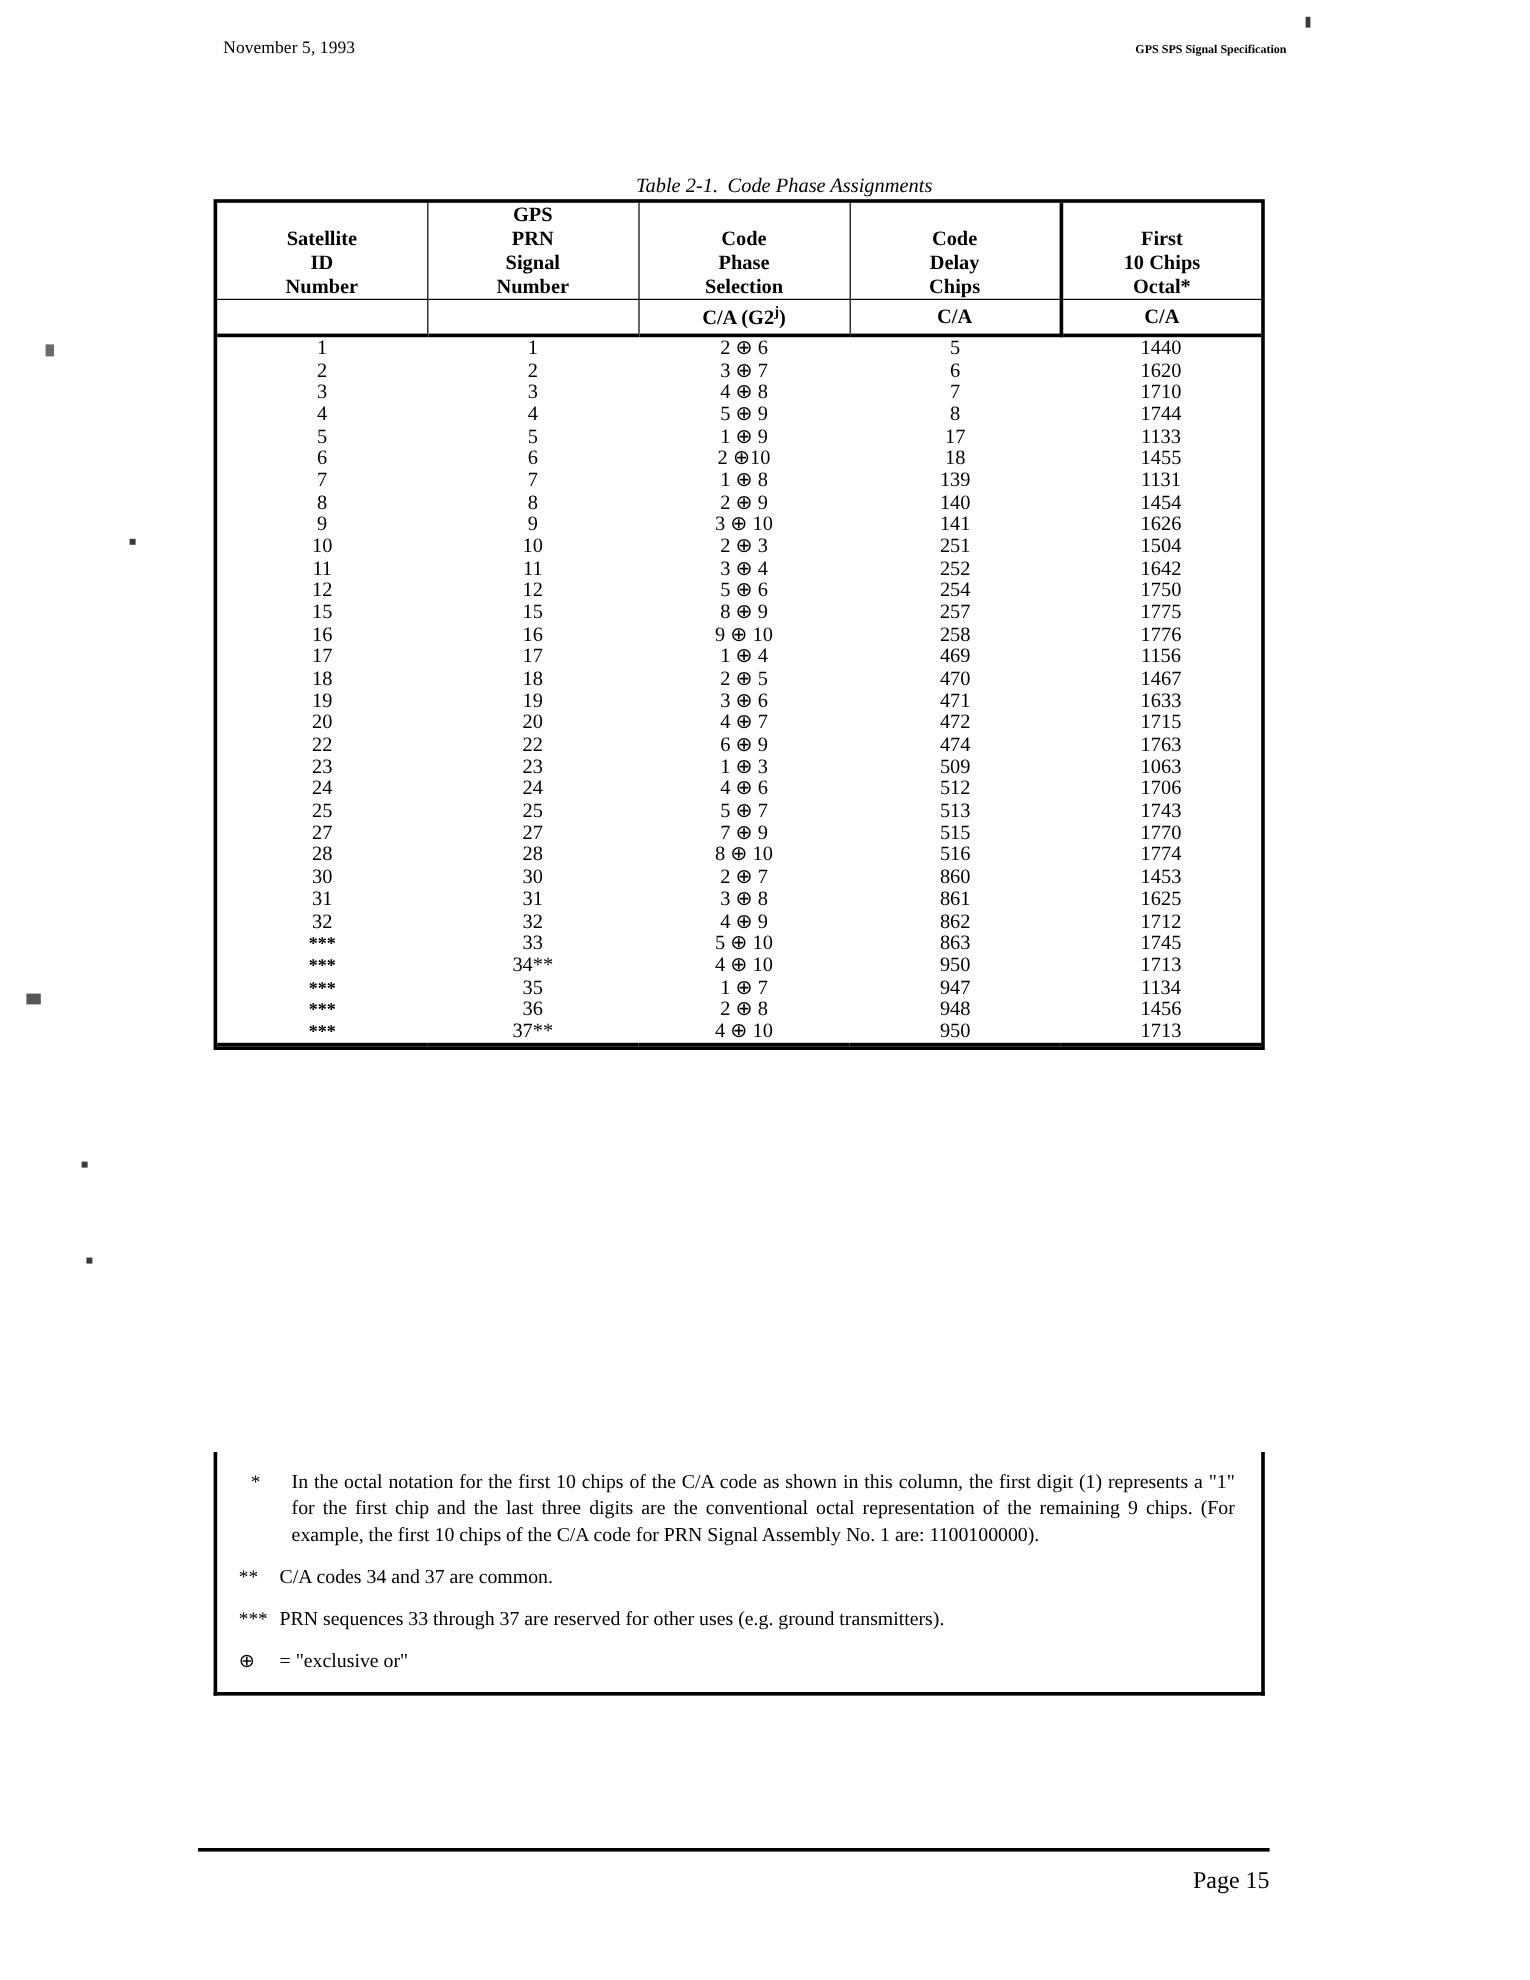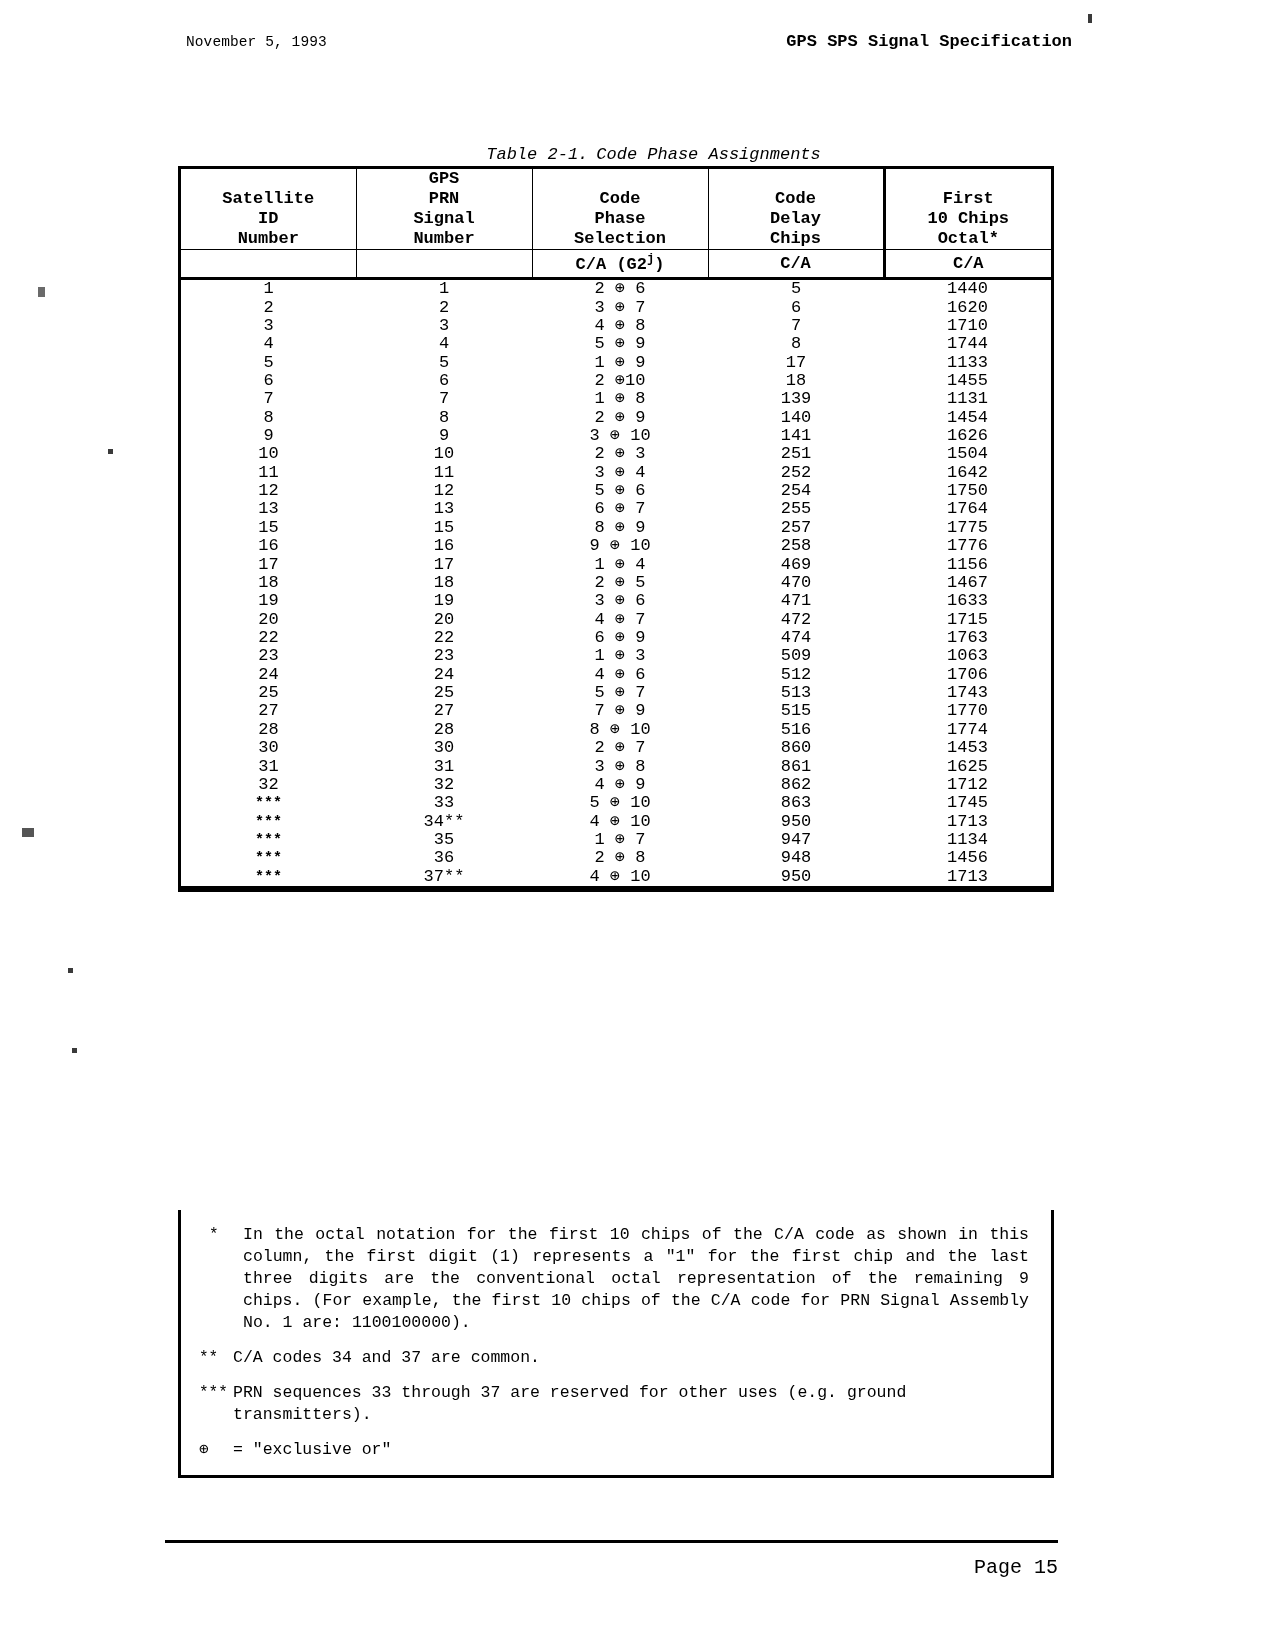--- a/index.html
+++ b/index.html
@@ -5,38 +5,38 @@
   html, body {
     margin: 0;
     padding: 0;
     background: #ffffff;
   }
   .page {
     position: relative;
     width: 1168px;
     height: 1650px;
     background: #ffffff;
-    font-family: Liberation Mono, monospace;
+    font-family: Liberation Serif, serif;
     color: #000000;
     overflow: hidden;
   }
 
   
   .header {
     position: absolute;
     top: 32px;
     left: 186px;
     width: 886px;
     display: flex;
     justify-content: space-between;
     align-items: baseline;
     font-size: 14.5px;
   }
   .header-date { letter-spacing: 0.1px; }
-  .header-title { font-weight: bold; font-size: 17px; }
+  .header-title { font-weight: bold; font-size: 10px; }
 
   
   .table-caption {
     position: absolute;
     top: 145px;
     left: 16px;
     width: 1275px;
     text-align: center;
     font-style: italic;
     font-size: 17px;
@@ -297,27 +297,20 @@
             <td class="c3">3 ⊕ 4</td>
             <td class="c4">252</td>
             <td class="c5">1642</td>
           </tr>
           <tr>
             <td class="c1">12</td>
             <td class="c2">12</td>
             <td class="c3">5 ⊕ 6</td>
             <td class="c4">254</td>
             <td class="c5">1750</td>
-          </tr>
-          <tr>
-            <td class="c1">13</td>
-            <td class="c2">13</td>
-            <td class="c3">6 ⊕ 7</td>
-            <td class="c4">255</td>
-            <td class="c5">1764</td>
           </tr>
           <tr>
             <td class="c1">15</td>
             <td class="c2">15</td>
             <td class="c3">8 ⊕ 9</td>
             <td class="c4">257</td>
             <td class="c5">1775</td>
           </tr>
           <tr>
             <td class="c1">16</td>

